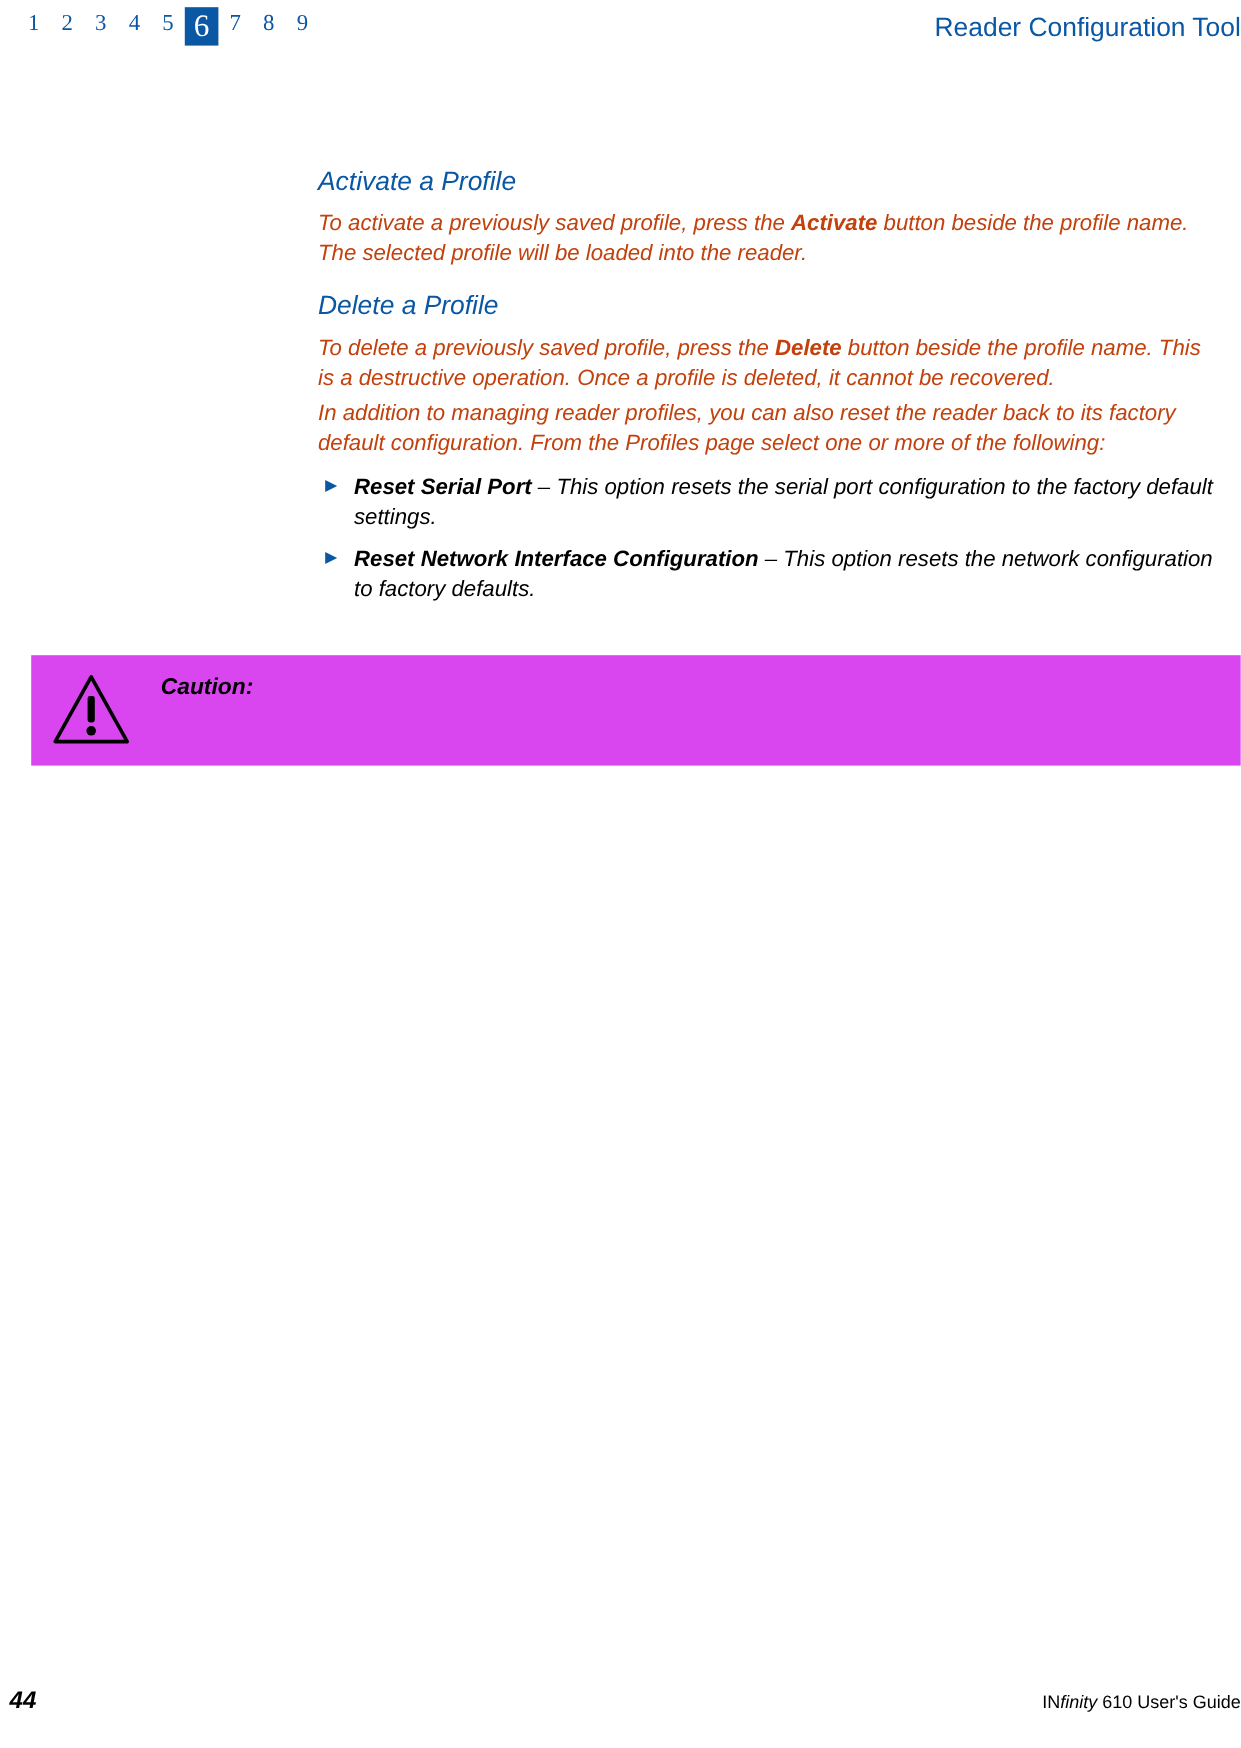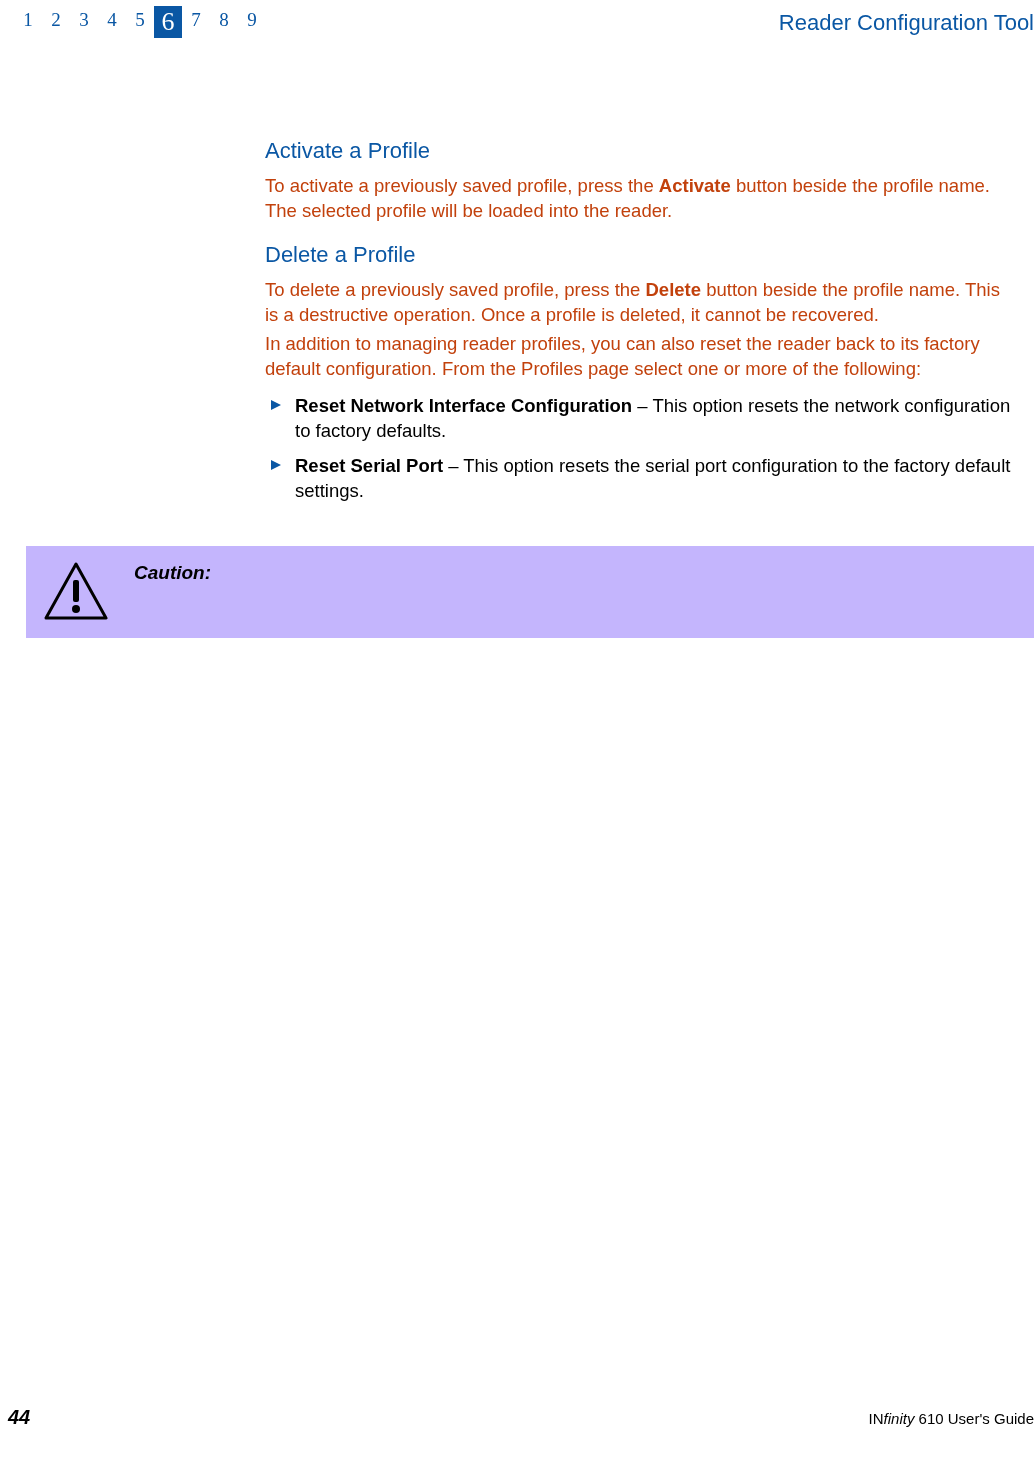--- a/index.html
+++ b/index.html
@@ -45,20 +45,21 @@
     .header-title {
       font-family: Arial, Helvetica, sans-serif;
       font-size: 22px;
       color: #0a57a4;
       padding-right: 0;
       padding-top: 4px;
     }
     .content {
       padding: 100px 0 0 265px;
       width: 1016px;
+      font-style: italic;
     }
     .section-heading {
       font-family: Arial, Helvetica, sans-serif;
       font-size: 22px;
       color: #0a57a4;
       margin-bottom: 10px;
       margin-top: 18px;
       font-weight: normal;
     }
     .section-heading.first {
@@ -89,21 +90,21 @@
       left: 4px;
       top: 4px;
       width: 14px;
       height: 14px;
       color: #0a57a4;
     }
     .bullet-list li strong {
       font-weight: bold;
     }
     .caution-box {
-      background: #c4b5fd;
+      background: #d946ef;
       margin: 42px 0 0 26px;
       width: 1008px;
       padding: 14px 18px 18px 18px;
       display: flex;
       align-items: flex-start;
       gap: 20px;
       min-height: 92px;
     }
     .caution-icon {
       flex-shrink: 0;
@@ -184,27 +185,27 @@
     <span>To delete a previously saved profile, press the </span><strong>Delete</strong><span> button beside the profile name. This is a destructive operation. Once a profile is deleted, it cannot be recovered.</span>
   </p>
 
   <p class="body-text">In addition to managing reader profiles, you can also reset the reader back to its factory default configuration. From the Profiles page select one or more of the following:</p>
 
   <ul class="bullet-list">
     <li>
       <svg class="bullet-arrow" viewBox="0 0 14 14">
           <path d="M2 2 L12 7 L2 12 Z" fill="#0a57a4"></path>
         </svg>
-      <strong>Reset Network Interface Configuration</strong><span> – This option resets the network configuration to factory defaults.</span>
+      <strong>Reset Serial Port</strong><span> – This option resets the serial port configuration to the factory default settings.</span>
     </li>
     <li>
       <svg class="bullet-arrow" viewBox="0 0 14 14">
           <path d="M2 2 L12 7 L2 12 Z" fill="#0a57a4"></path>
         </svg>
-      <strong>Reset Serial Port</strong><span> – This option resets the serial port configuration to the factory default settings.</span>
+      <strong>Reset Network Interface Configuration</strong><span> – This option resets the network configuration to factory defaults.</span>
     </li>
   </ul>
 </div>
 
 <div class="caution-box">
   <svg class="caution-icon" width="64" height="58" viewBox="0 0 64 58">
     <path d="M32 2 L62 56 L2 56 Z" fill="none" stroke="#000000" stroke-width="3" stroke-linejoin="round"></path>
     <rect x="29" y="18" width="6" height="22" fill="#000000" rx="2"></rect>
     <circle cx="32" cy="47" r="4" fill="#000000"></circle>
   </svg>

